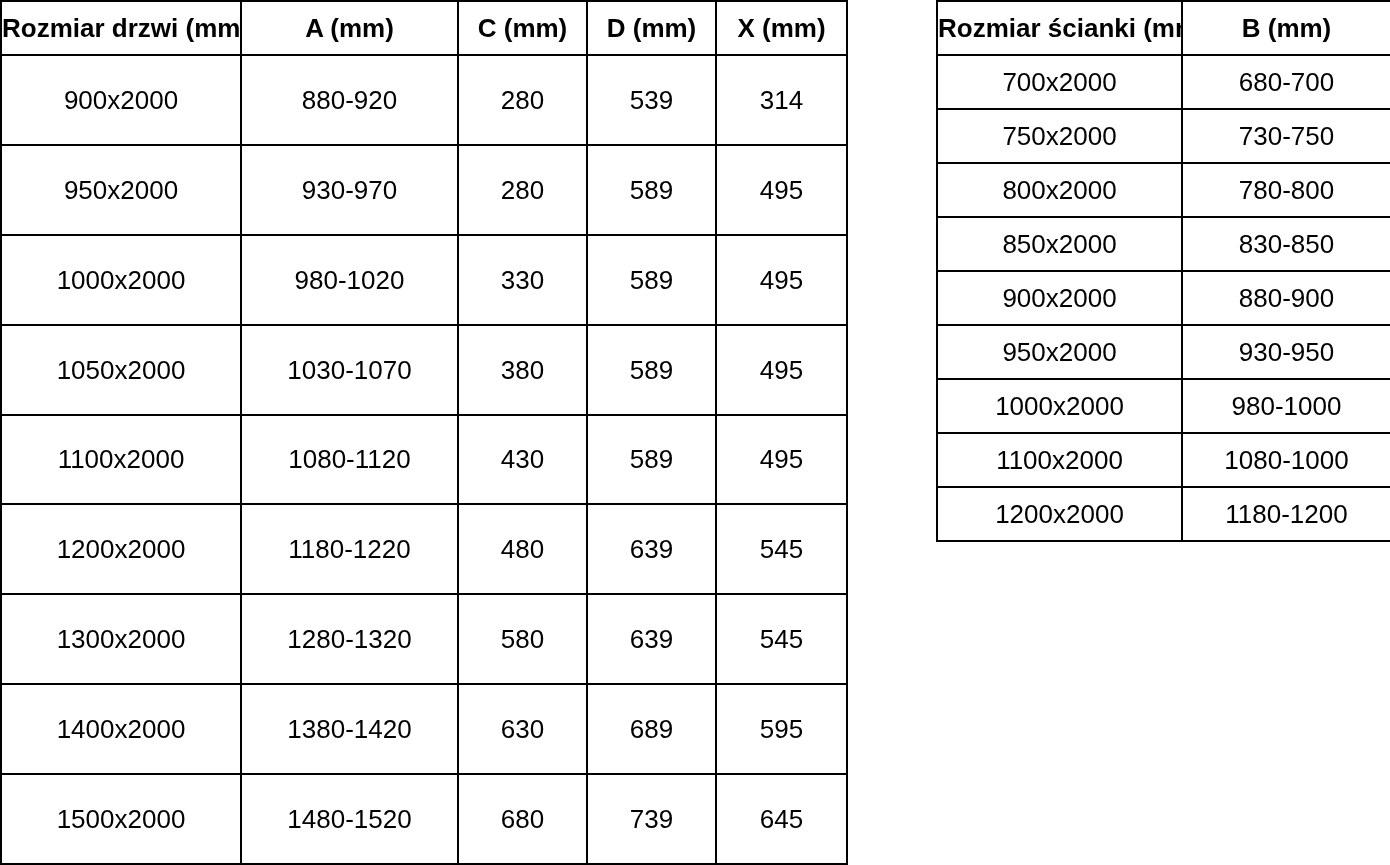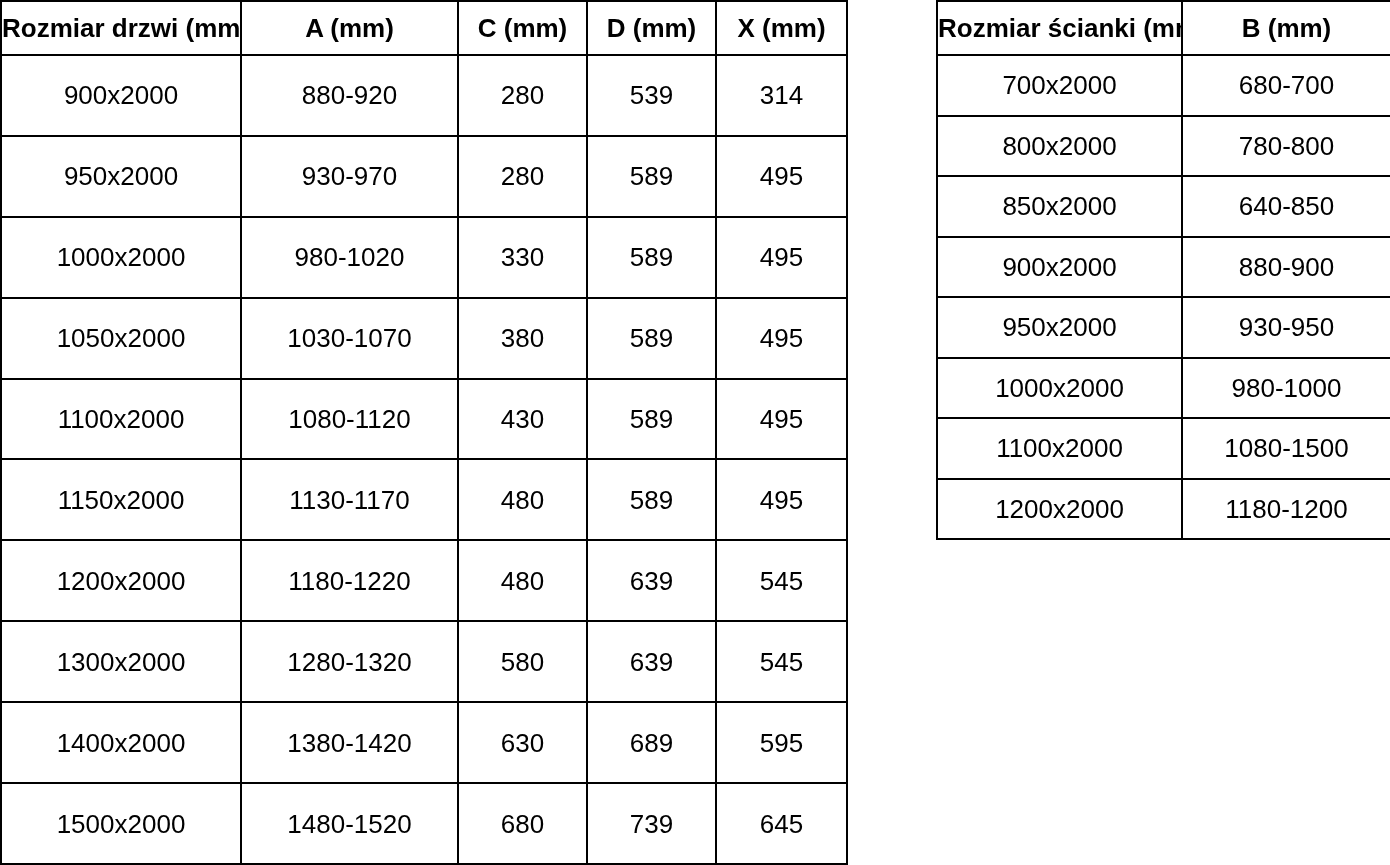--- a/index.html
+++ b/index.html
@@ -102,27 +102,20 @@
           <td>495</td>
         </tr>
         <tr>
           <td>1100x2000</td>
           <td>1080-1120</td>
           <td>430</td>
           <td>589</td>
           <td>495</td>
         </tr>
         <tr>
-          <td>1150x2000</td>
-          <td>1130-1170</td>
-          <td>480</td>
-          <td>589</td>
-          <td>495</td>
-        </tr>
-        <tr>
           <td>1200x2000</td>
           <td>1180-1220</td>
           <td>480</td>
           <td>639</td>
           <td>545</td>
         </tr>
         <tr>
           <td>1300x2000</td>
           <td>1280-1320</td>
           <td>580</td>
@@ -156,42 +149,46 @@
           <th>Rozmiar ścianki (mm)</th>
           <th>B (mm)</th>
         </tr>
     </thead>
     <tbody>
         <tr>
           <td>700x2000</td>
           <td>680-700</td>
         </tr>
         <tr>
+          <td>750x2000</td>
+          <td>730-750</td>
+        </tr>
+        <tr>
           <td>800x2000</td>
           <td>780-800</td>
         </tr>
         <tr>
           <td>850x2000</td>
-          <td>640-850</td>
+          <td>830-850</td>
         </tr>
         <tr>
           <td>900x2000</td>
           <td>880-900</td>
         </tr>
         <tr>
           <td>950x2000</td>
           <td>930-950</td>
         </tr>
         <tr>
           <td>1000x2000</td>
           <td>980-1000</td>
         </tr>
         <tr>
           <td>1100x2000</td>
-          <td>1080-1500</td>
+          <td>1080-1000</td>
         </tr>
         <tr>
           <td>1200x2000</td>
           <td>1180-1200</td>
         </tr>
       </tbody>
   </table>
 
 </div>
 

